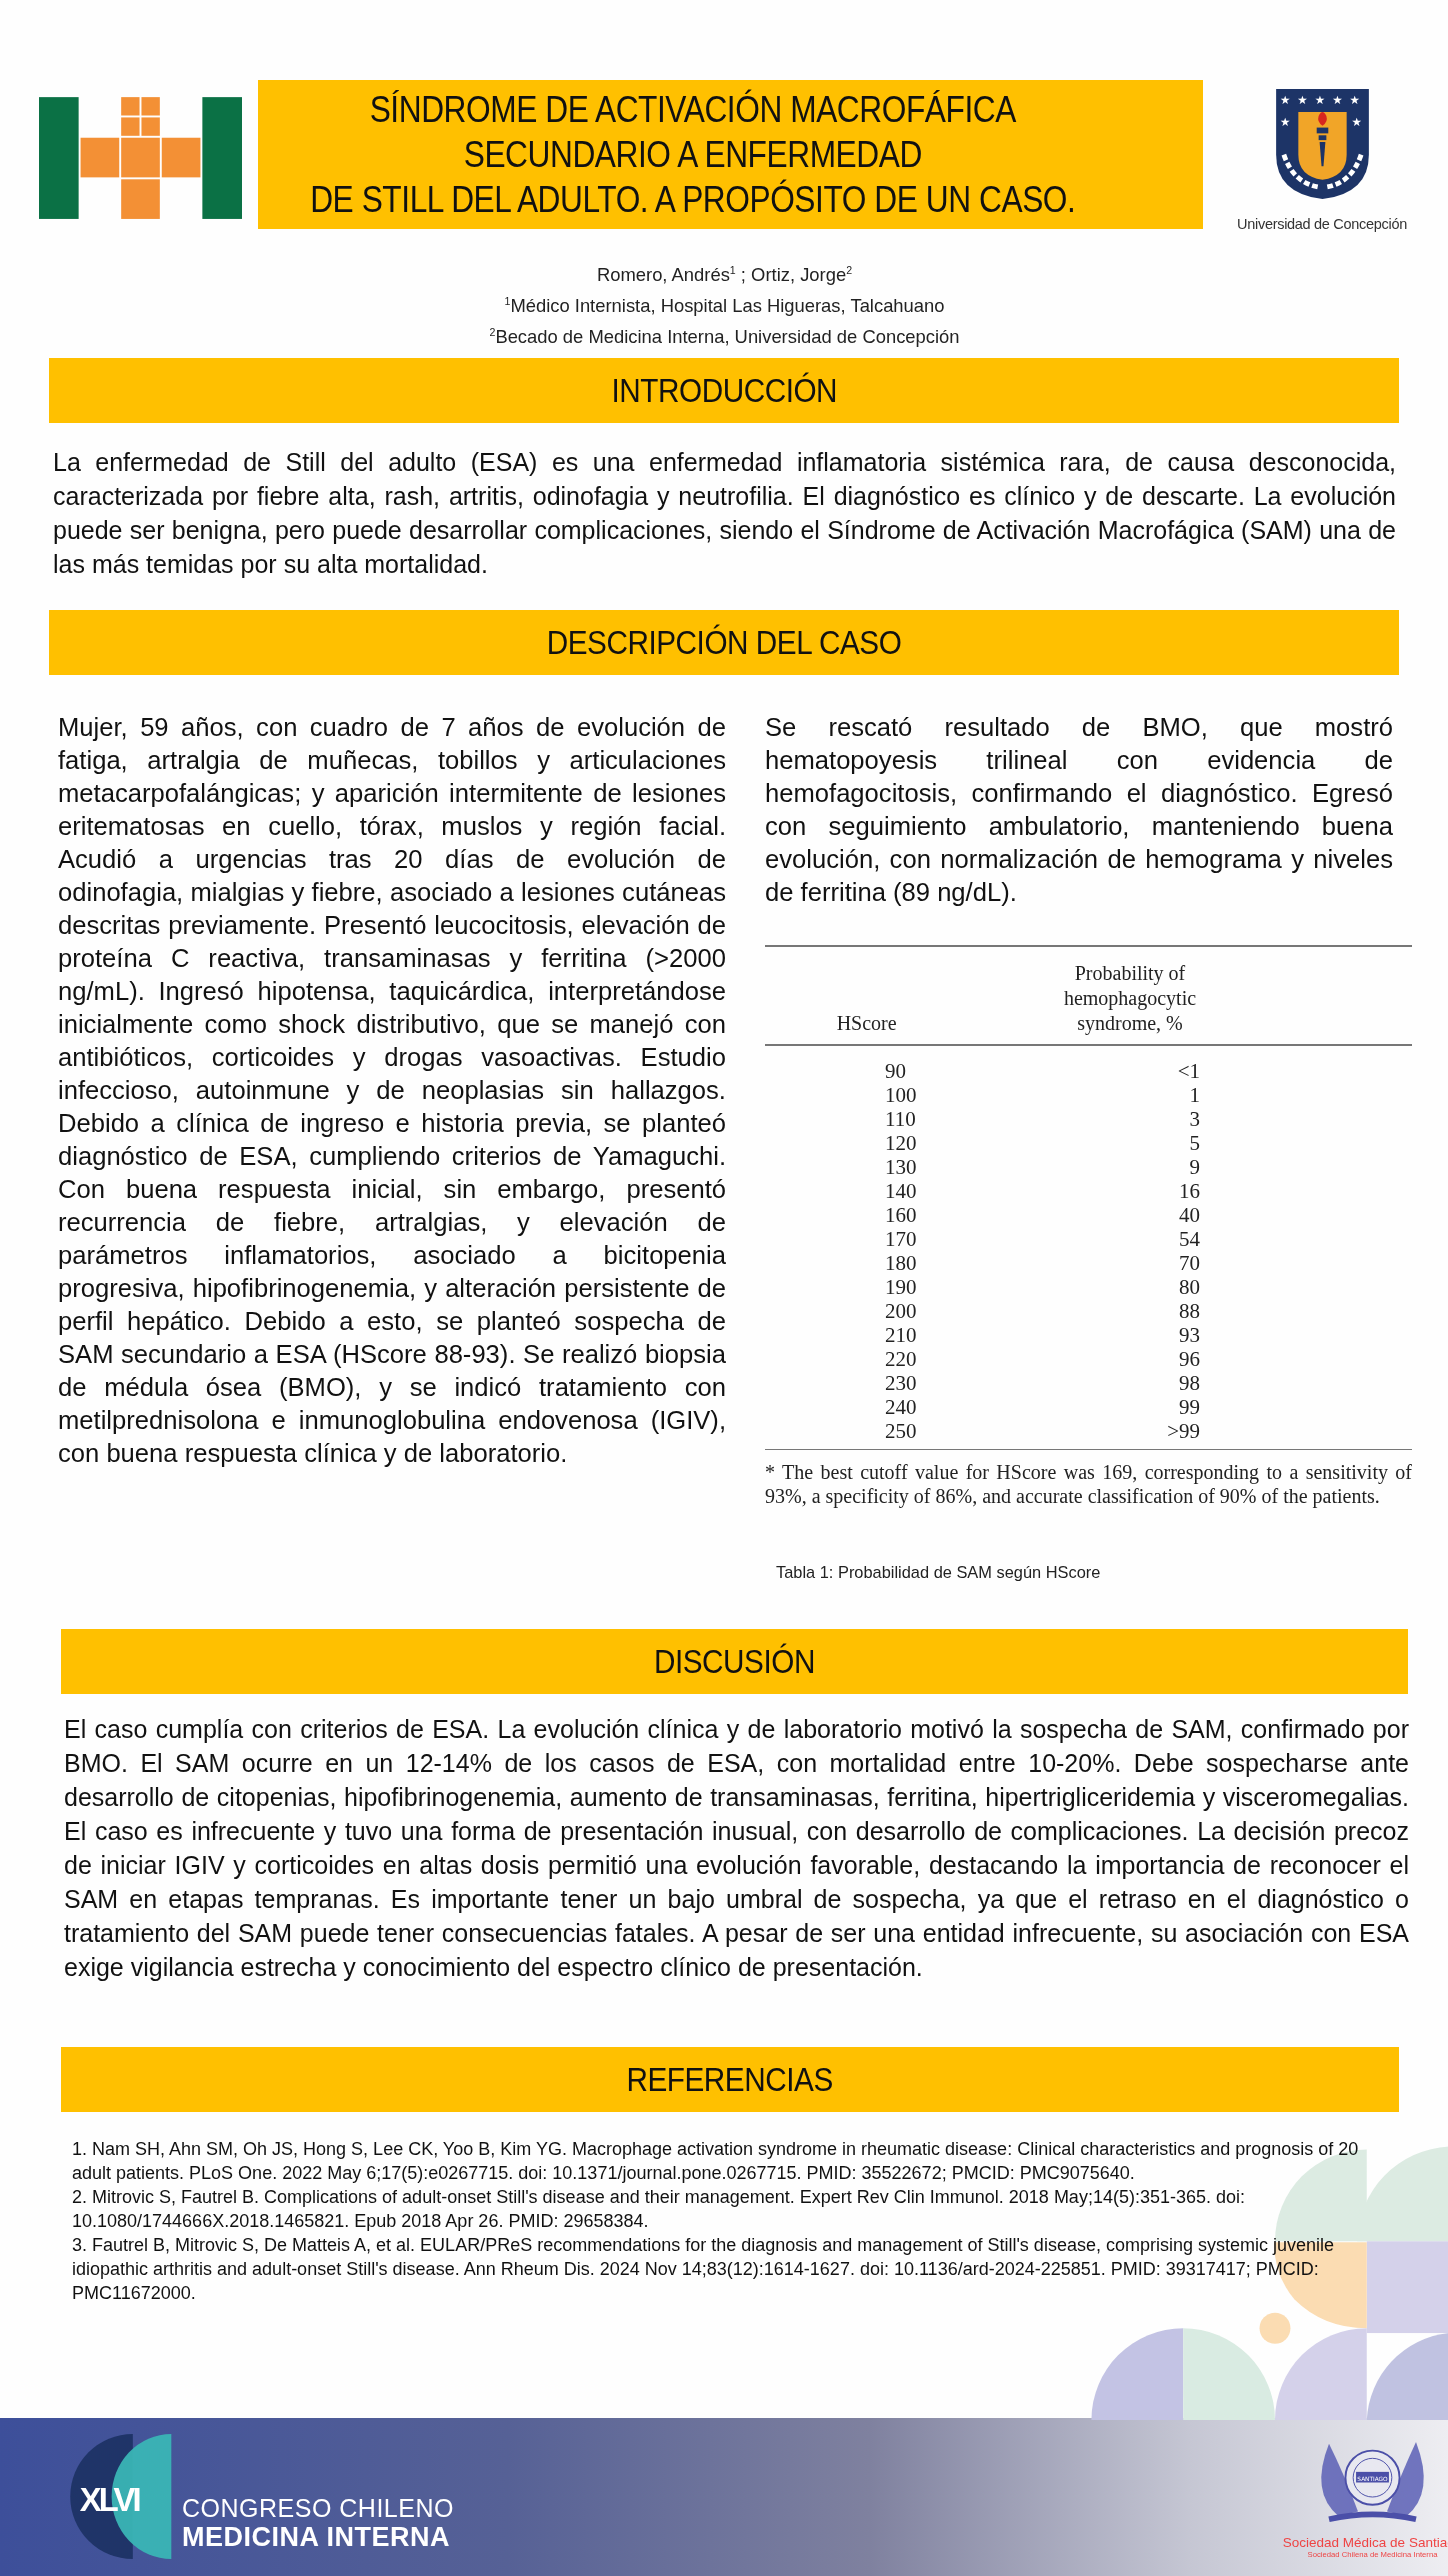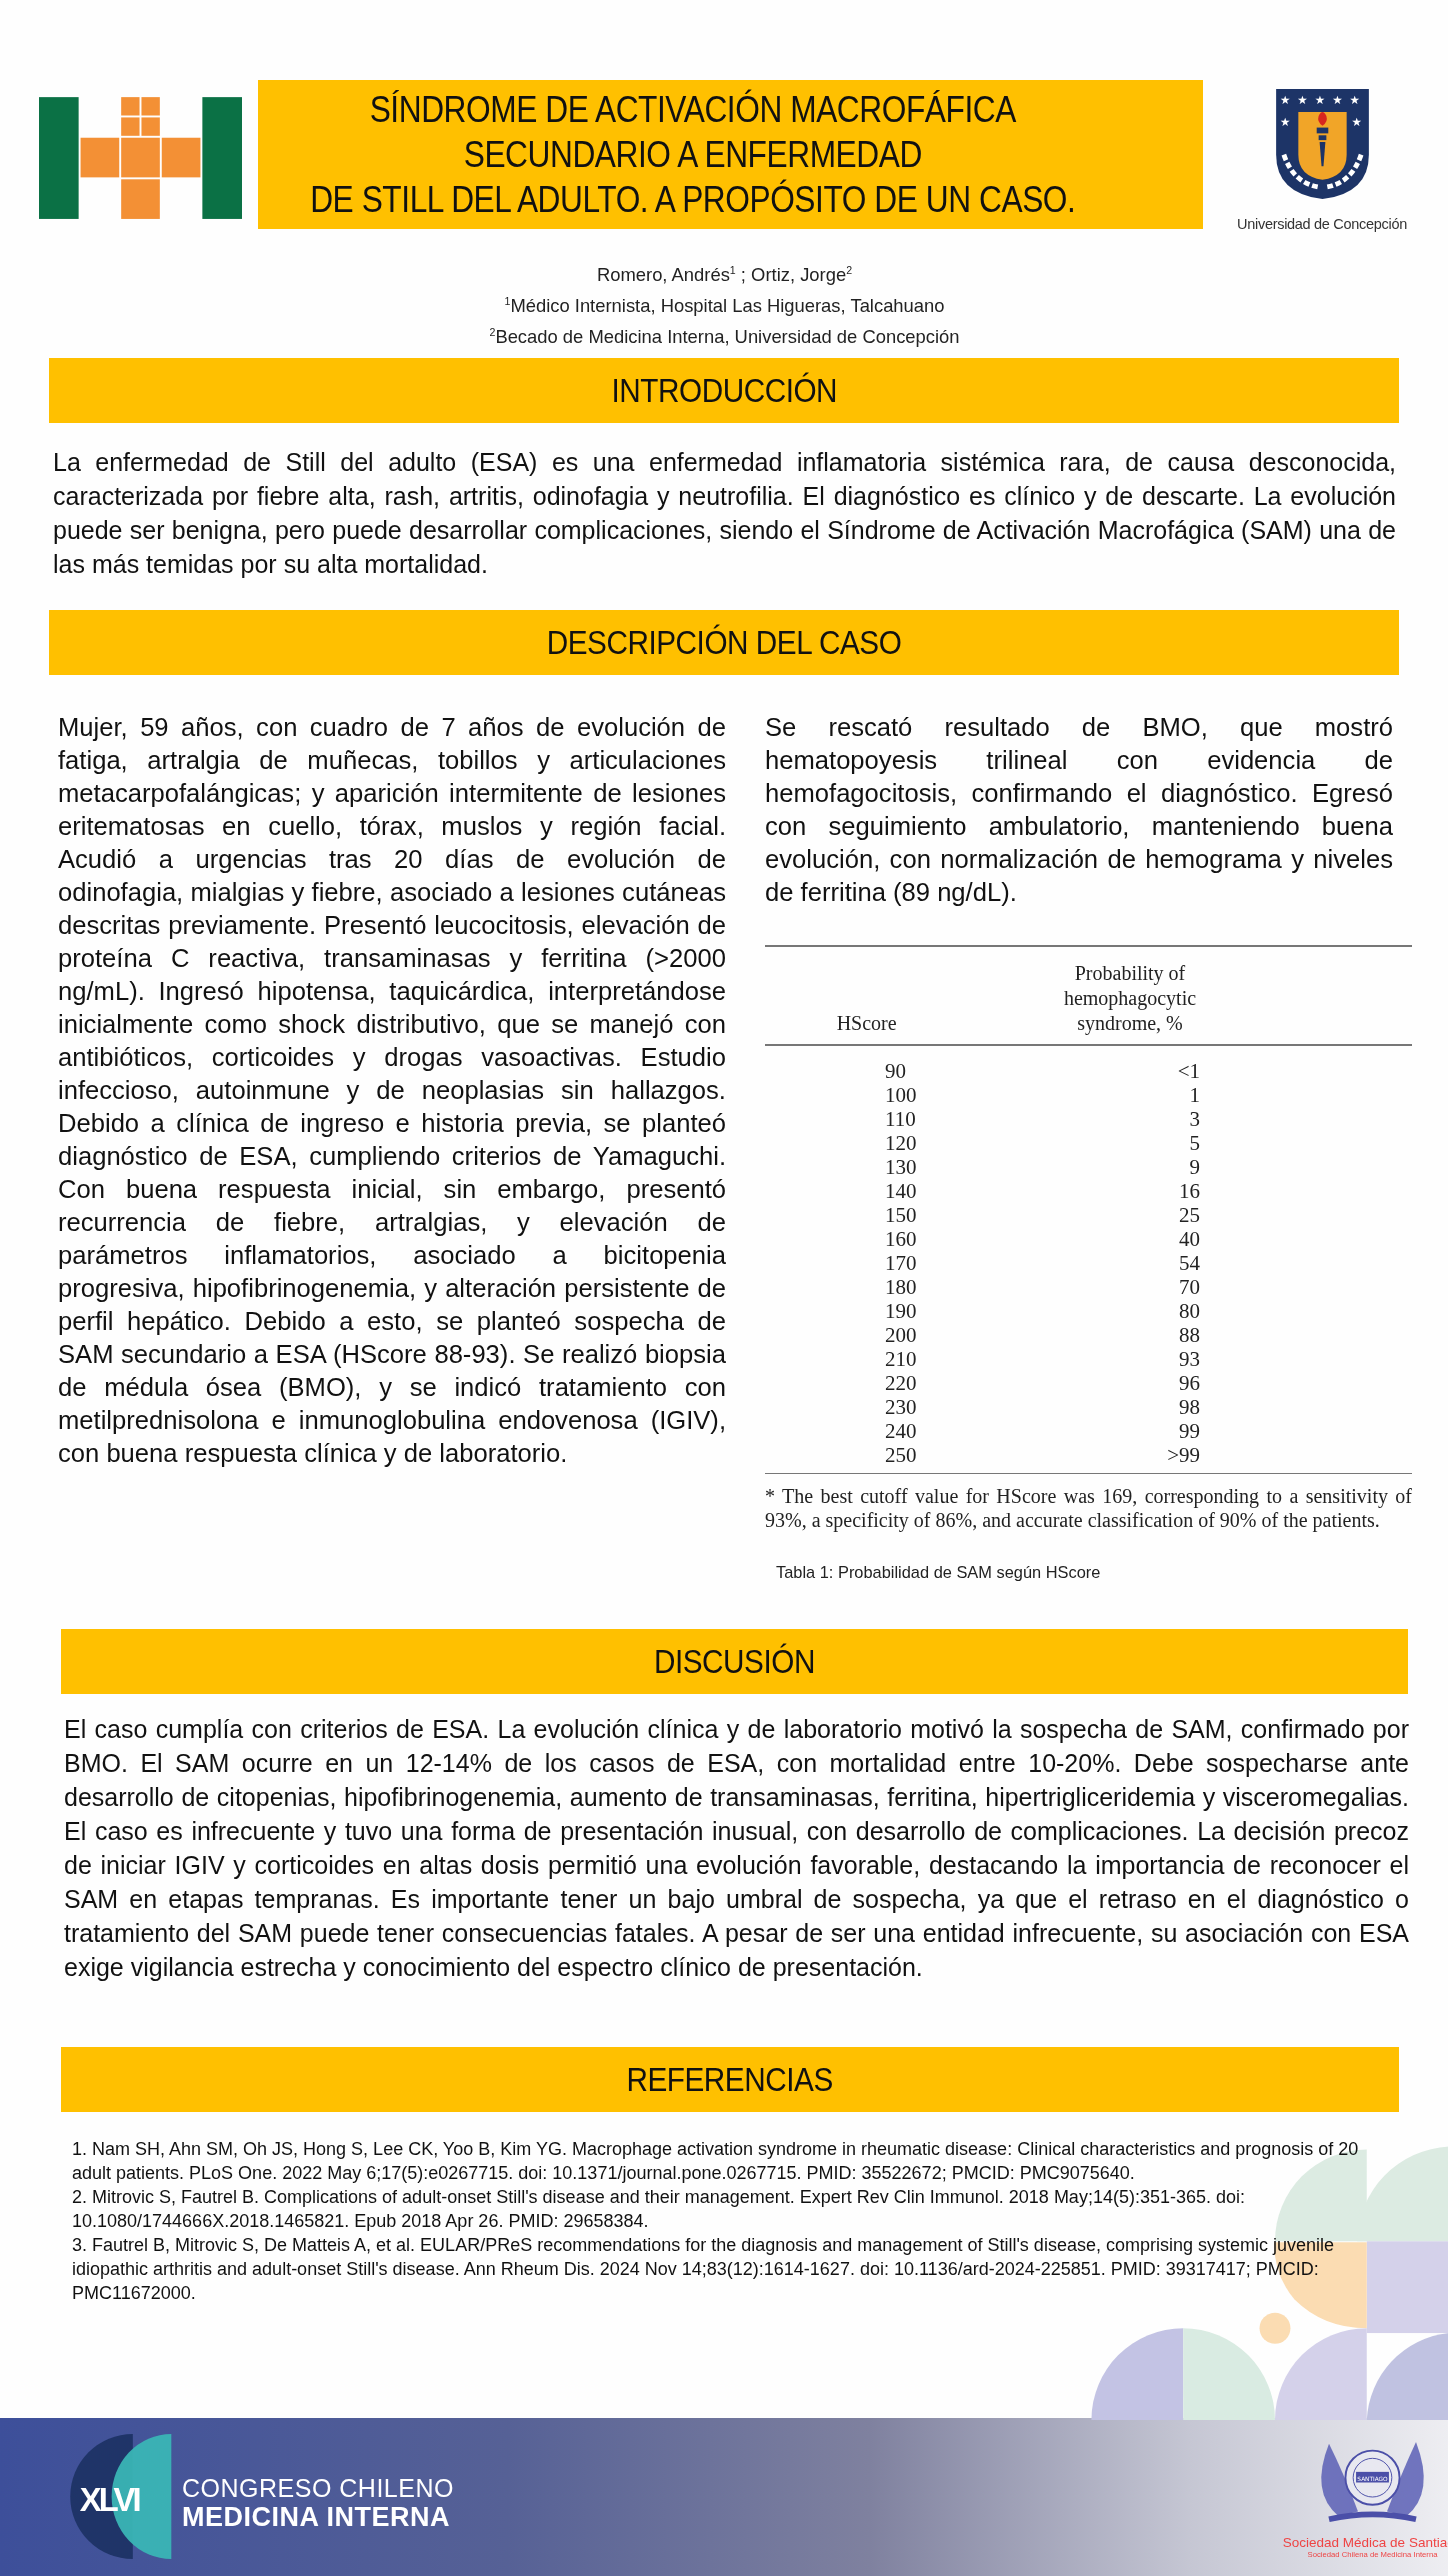--- a/index.html
+++ b/index.html
@@ -49,21 +49,21 @@
   #refs p { margin: 0; }
 
   
   #deco { left: 1072px; top: 2135px; width: 377px; height: 285px; z-index: 1; }
 
   
   #footer { left: 0; top: 2418px; width: 1449px; height: 158px;
     background: linear-gradient(90deg, #3d4f9a 0%, #566196 35%, #7f819f 60%, #c5c6d3 82%, #eeeef2 100%); }
   #congress-logo { left: 70px; top: 2432px; width: 116px; height: 130px; }
   #congress-text { left: 182px; top: 2475px; color: #fff; }
-  #congress-line1 { font-size: 25px; letter-spacing: 0.5px; line-height: 27px; }
+  #congress-line1 { font-size: 25px; letter-spacing: 0.5px; line-height: 27px; margin-top: 20px; }
   #congress-line2 { font-size: 27px; font-weight: bold; letter-spacing: 0.5px; line-height: 31px; }
   #smds { left: 1276px; top: 2434px; width: 193px; height: 135px; text-align: center; color: #ef4444; }
   #smds-name { font-size: 13.5px; margin-top: 0px; }
   #smds-sub { font-size: 7.7px; }
 </style>
 </head>
 <body>
 
 <div class="abs" id="hlogo">
   <svg width="203" height="124" viewBox="0 0 210 128">
@@ -158,24 +158,20 @@
       </div>
       <div class="hs-row">
         <div class="c1">130</div>
         <div class="c2">9</div>
       </div>
       <div class="hs-row">
         <div class="c1">140</div>
         <div class="c2">16</div>
       </div>
       <div class="hs-row">
-        <div class="c1">150</div>
-        <div class="c2">25</div>
-      </div>
-      <div class="hs-row">
         <div class="c1">160</div>
         <div class="c2">40</div>
       </div>
       <div class="hs-row">
         <div class="c1">170</div>
         <div class="c2">54</div>
       </div>
       <div class="hs-row">
         <div class="c1">180</div>
         <div class="c2">70</div>

